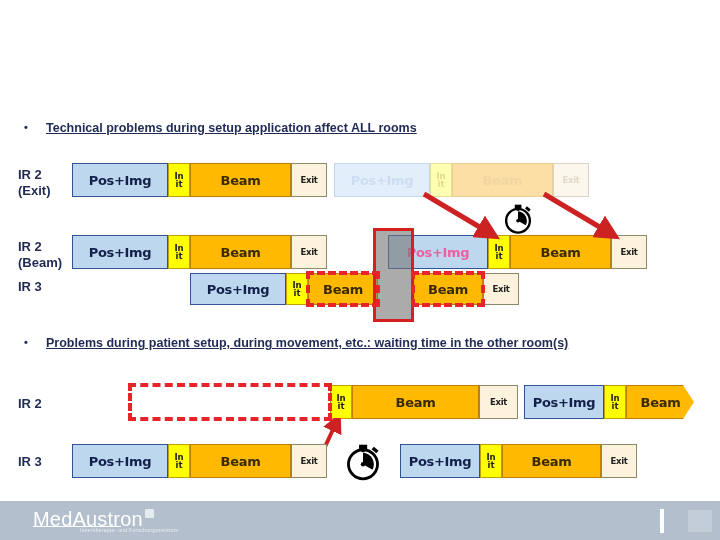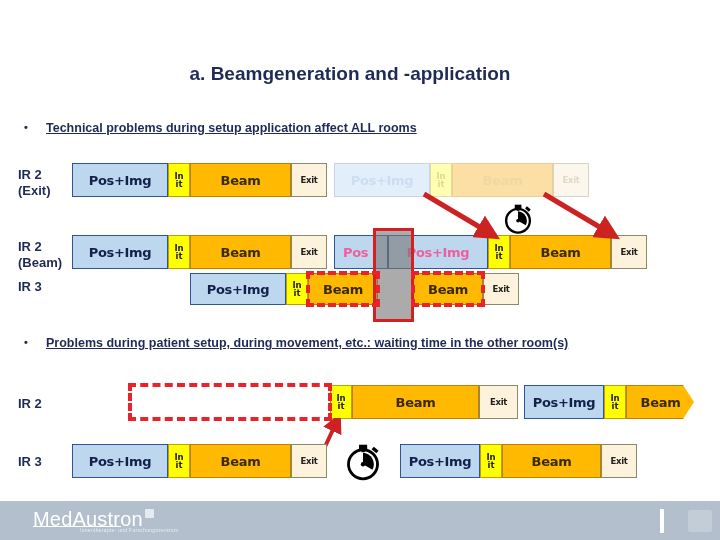--- a/index.html
+++ b/index.html
@@ -107,21 +107,20 @@
     background:#c3cdd8;border-radius:2px;
     font-size:4px;color:#8a97a6;text-align:center;line-height:1.5;padding-top:2px;
     box-sizing:border-box;
   }
 </style>
 </head>
 <body>
 
 <div class="slide">
 
-  <div class="subtitle">a. Beamgeneration and -application</div>
 
   <div class="bullet" style="left:24px;top:121px;">
     <span class="dot">•</span>
     <span class="txt">Technical problems during setup application affect ALL rooms</span>
   </div>
 
   <div class="rowlabel" style="left:18px;top:167px;">
     <div>IR 2</div>
     <div>(Exit)</div>
   </div>
@@ -150,21 +149,20 @@
   <div class="blk fade exit" style="left:553px;top:163px;width:36px;height:34px;">Exit</div>
 
   <div class="blk pos" style="left:72px;top:235px;width:96px;height:34px;">Pos+Img</div>
   <div class="blk init" style="left:168px;top:235px;width:22px;height:34px;">
     <span>In</span>
     <span>it</span>
   </div>
   <div class="blk beam" style="left:190px;top:235px;width:101px;height:34px;">Beam</div>
   <div class="blk exit" style="left:291px;top:235px;width:36px;height:34px;">Exit</div>
 
-  <div class="blk pos pink" style="left:334px;top:235px;width:54px;height:34px;justify-content:flex-start;padding-left:8px;">Pos</div>
   <div class="blk pos pink" style="left:388px;top:235px;width:100px;height:34px;">Pos+Img</div>
   <div class="blk init" style="left:488px;top:235px;width:22px;height:34px;">
     <span>In</span>
     <span>it</span>
   </div>
   <div class="blk beam" style="left:510px;top:235px;width:101px;height:34px;">Beam</div>
   <div class="blk exit" style="left:611px;top:235px;width:36px;height:34px;">Exit</div>
 
   <div class="blk pos" style="left:190px;top:273px;width:96px;height:32px;">Pos+Img</div>
   <div class="blk init" style="left:286px;top:273px;width:22px;height:32px;">

